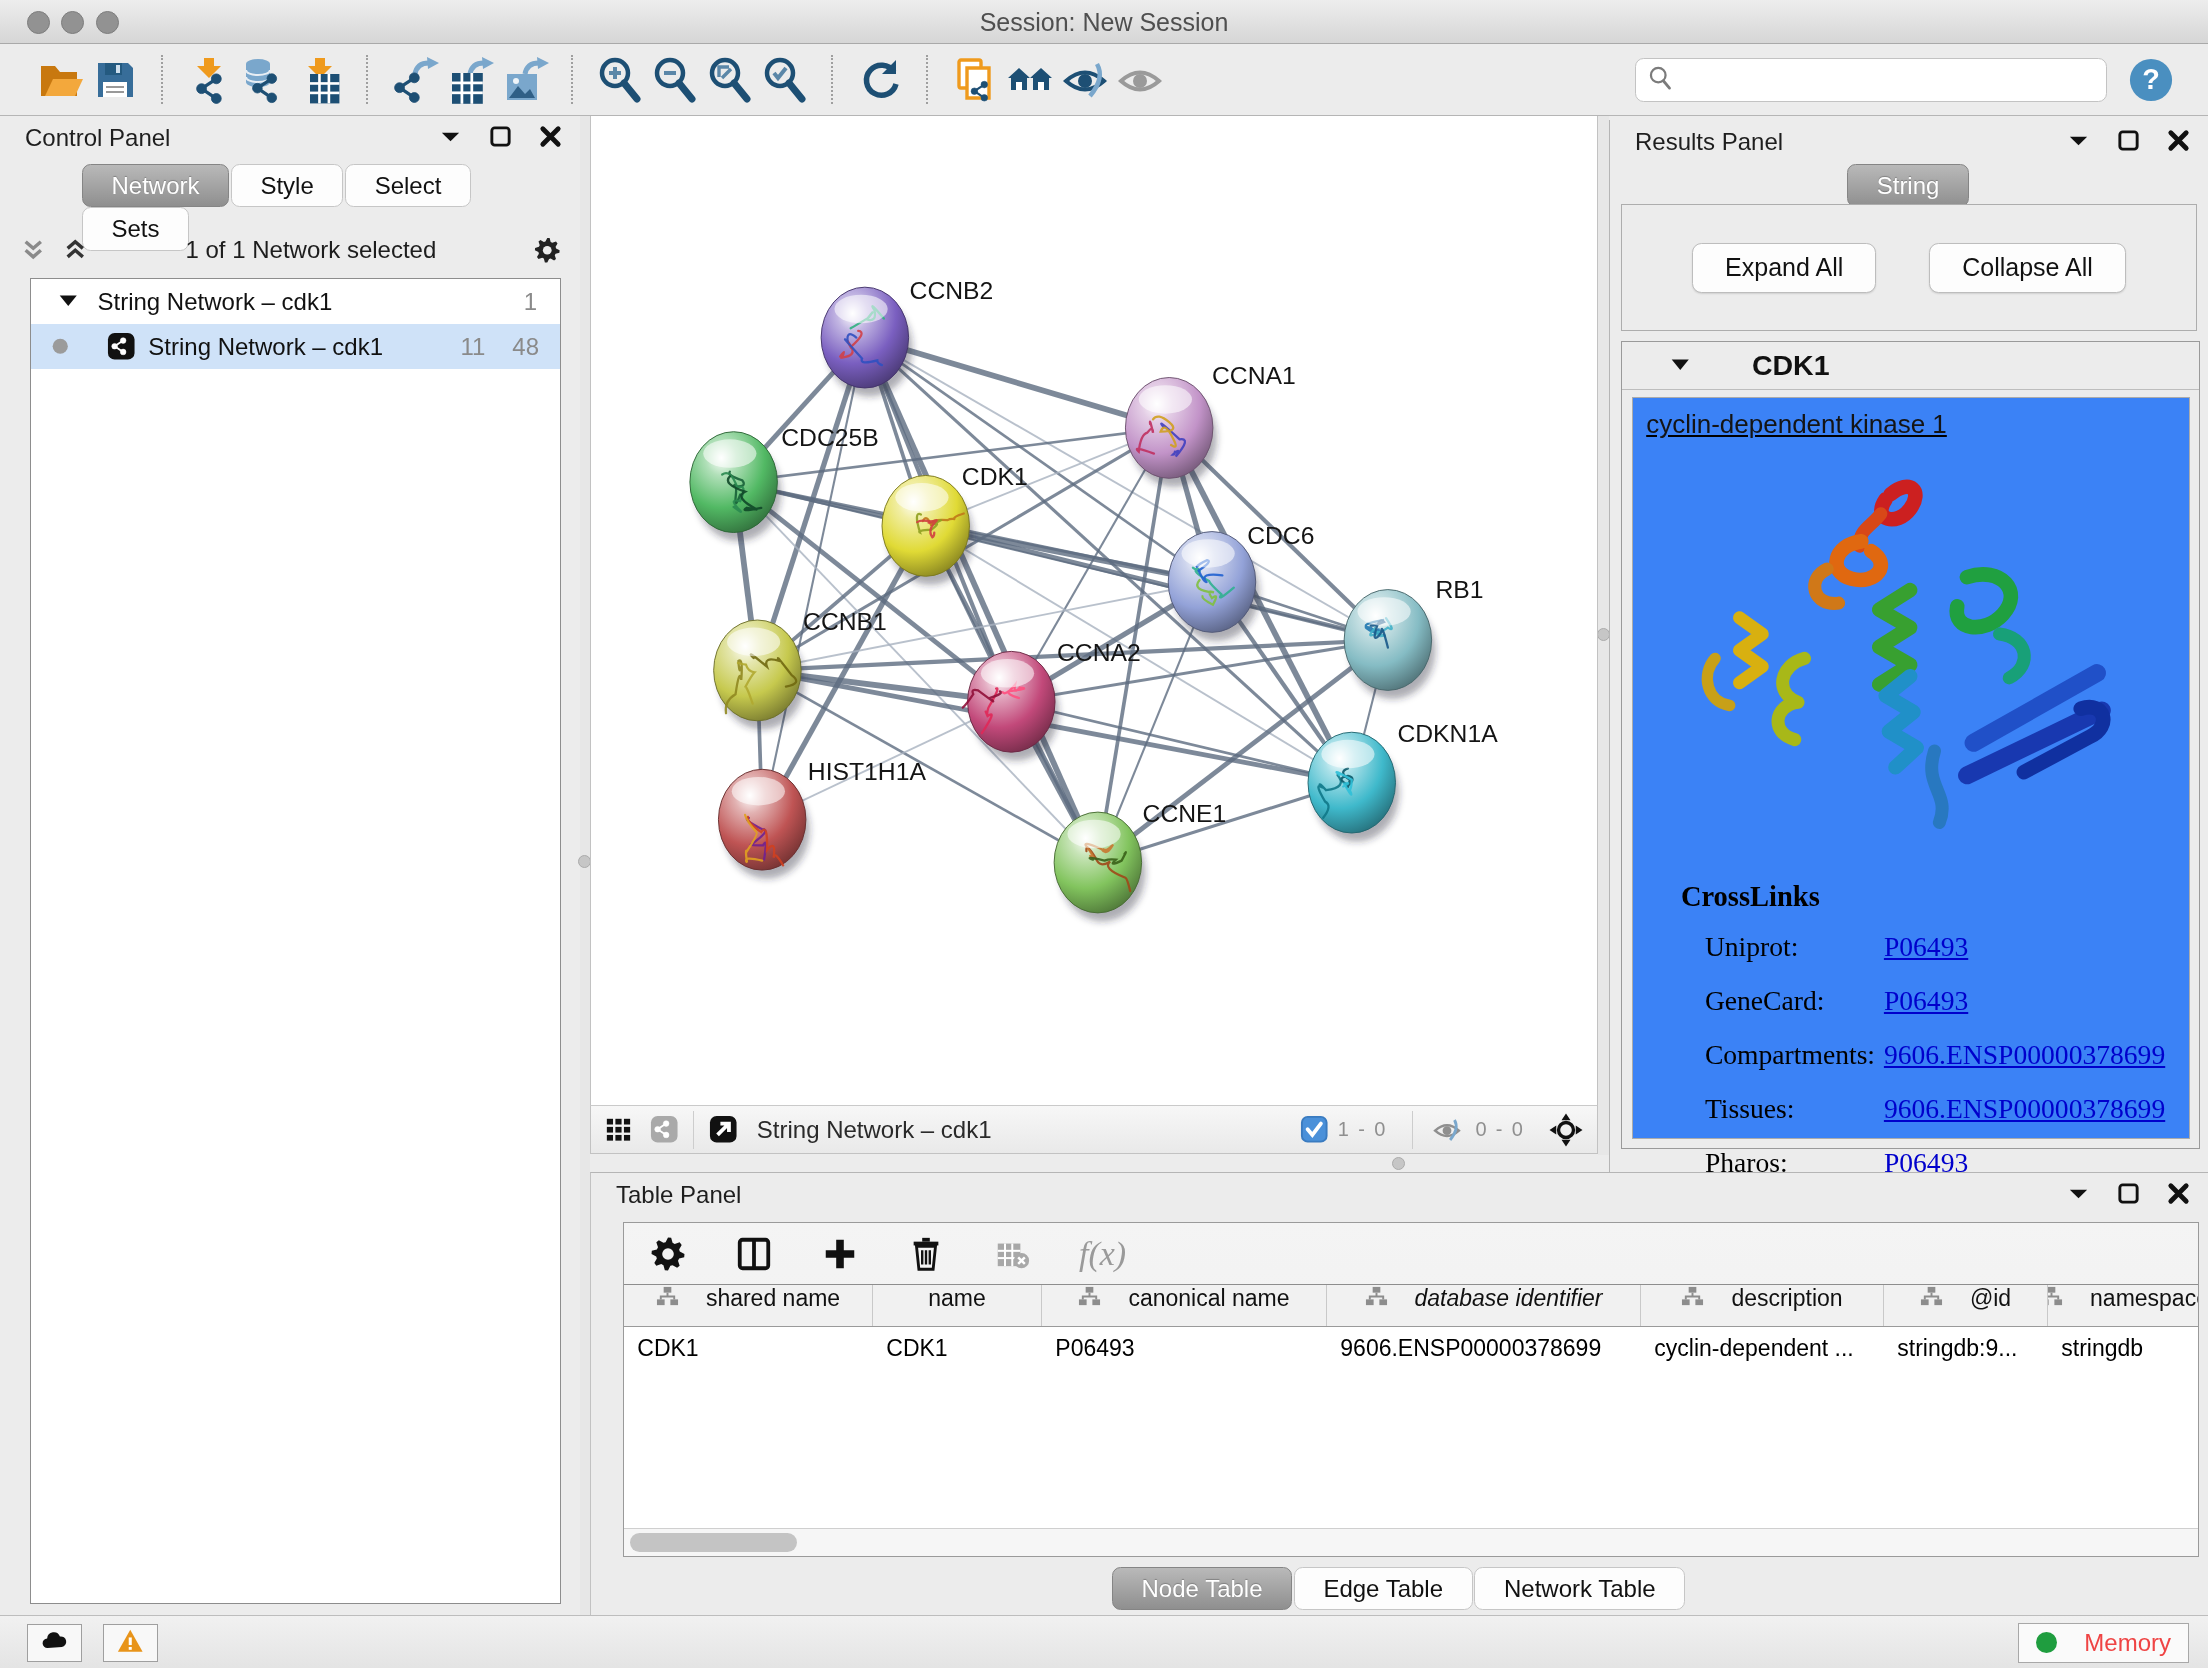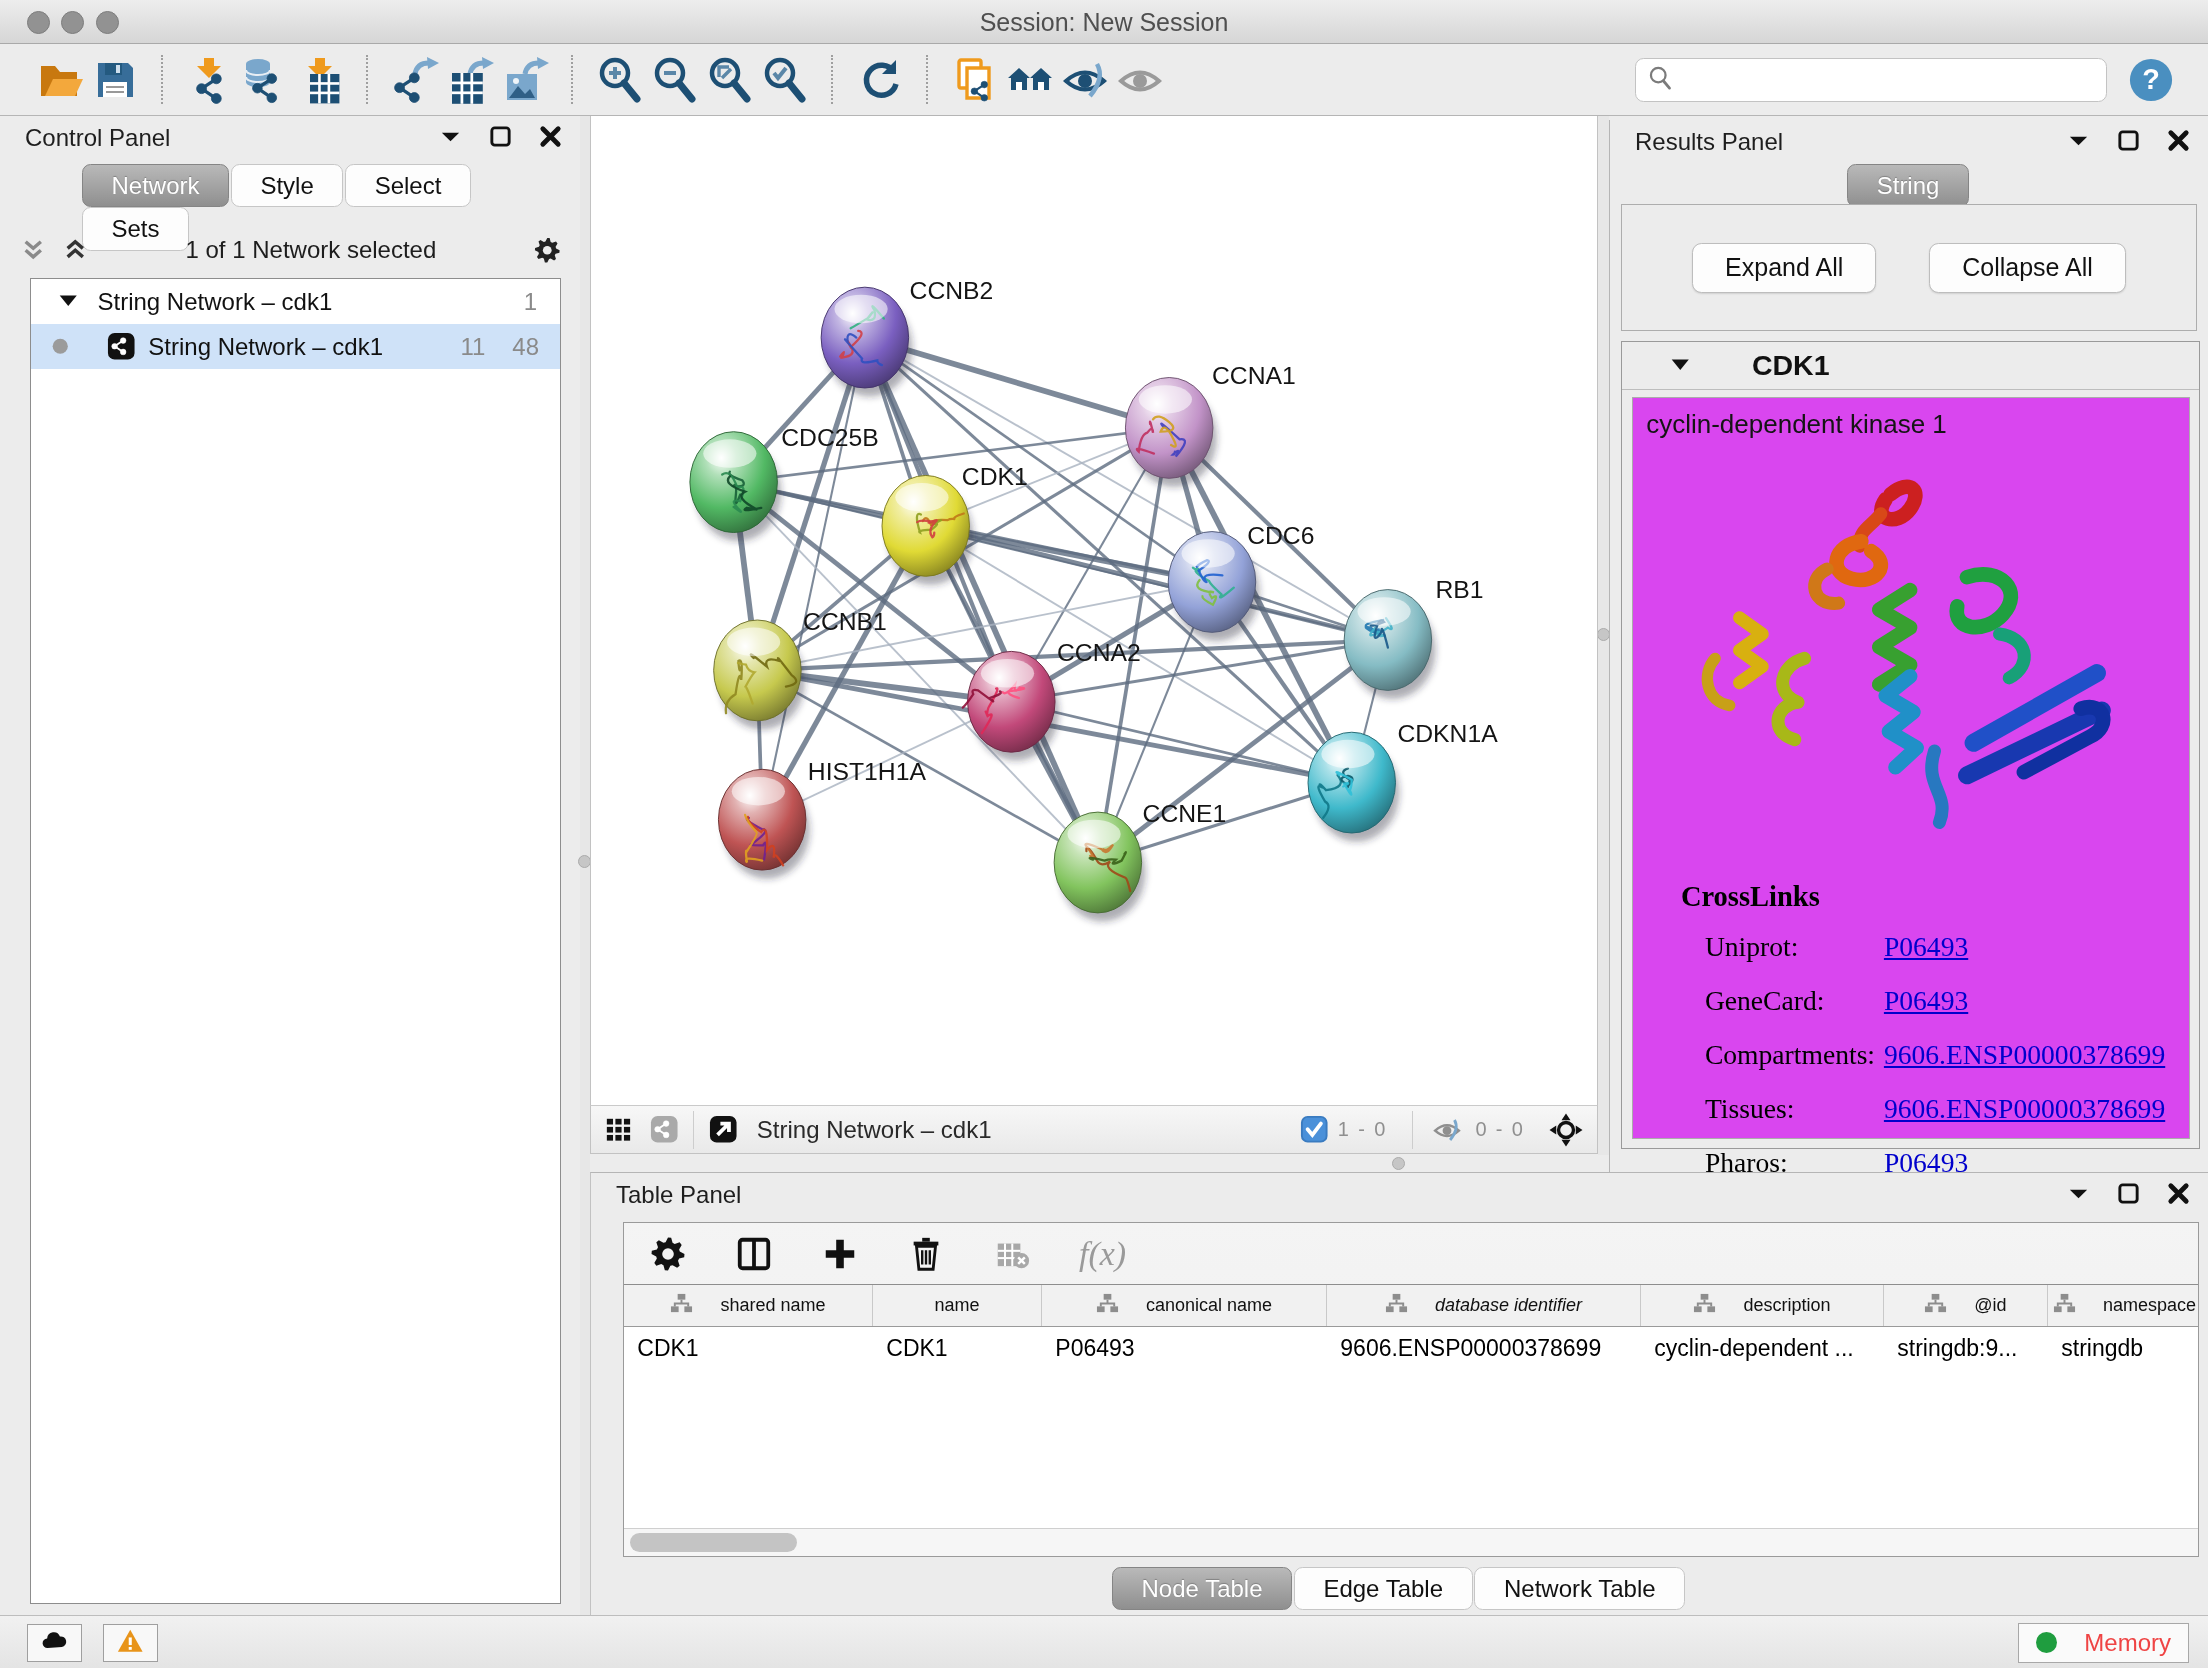--- a/index.html
+++ b/index.html
@@ -61,40 +61,40 @@
     border-left:1px solid #b5b5b5;}
   .string-tab{position:absolute;left:0;right:0;top:44px;text-align:center;}
   .rp-box1{position:absolute;left:11.4px;right:11.4px;top:84px;height:127px;border:1.9px solid #adadad;
     background:#ececec;display:flex;align-items:center;justify-content:center;gap:53px;}
   .rp-btn{background:#fdfdfd;border:1px solid #bdbdbd;border-radius:9.5px;font-size:25px;
     padding:9.5px 32px;color:#111;box-shadow:0 1px 1.9px rgba(0,0,0,.12);}
   .rp-box2{position:absolute;left:11.4px;right:7.6px;top:221px;bottom:27px;border:1.9px solid #9a9a9a;background:#ececec;}
   .rp-prot-head{height:48px;display:flex;align-items:center;border-bottom:1px solid #bdbdbd;}
   .rp-prot-head .tri{margin-left:44px;}
   .rp-prot-name{font-size:28.5px;font-weight:bold;color:#111;margin-left:57px;}
-  .rp-inner{position:absolute;left:9.5px;right:9.5px;top:55px;bottom:9.5px;border:1px solid #ababab;background:#d946ef;}
+  .rp-inner{position:absolute;left:9.5px;right:9.5px;top:55px;bottom:9.5px;border:1px solid #ababab;background:#3b82f6;text-decoration:underline;}
   .rp-desc{font-size:26px;color:#141414;padding:11.4px 0 0 13.3px;}
   .prot-img{position:absolute;left:28.5px;top:67px;}
   .xl-head{position:absolute;left:48px;top:483px;font-family:"Liberation Serif","DejaVu Serif",serif;
     font-size:28.5px;font-weight:bold;color:#000;}
   .xl-rows{position:absolute;left:72px;top:533px;right:7.6px;}
   .xl-row{display:flex;margin-bottom:22px;font-family:"Liberation Serif","DejaVu Serif",serif;font-size:27.6px;}
   .xl-label{width:179px;color:#000;}
   .xl-val{color:#0000cc;text-decoration:underline;white-space:nowrap;}
   
   .table-panel{position:absolute;left:590px;top:1172px;right:0;height:445px;background:#ececec;
     border-top:1px solid #b5b5b5;border-left:1px solid #c2c2c2;}
   .tp-box{position:absolute;left:32px;right:9.5px;top:49px;height:335px;border:1.9px solid #9a9a9a;
     background:linear-gradient(#f4f4f4,#ededed);}
   .tp-toolbar{height:61px;display:flex;align-items:center;gap:48px;padding-left:25px;}
   .tp-toolbar .ticon svg{width:38px;height:38px;display:block;}
   .fx{font-family:"Liberation Serif","DejaVu Serif",serif;font-style:italic;font-size:34px;color:#9a9a9a;}
   .grid-table{position:absolute;left:0;right:0;top:61px;bottom:28.5px;background:#fff;border-top:1px solid #8d8d8d;overflow:hidden;}
   .gt-head{display:flex;height:42px;background:#f1f1f1;border-bottom:1.9px solid #9a9a9a;}
-  .gt-hc{display:flex;align-items:center;justify-content:center;gap:27px;font-size:18px;color:#111;
+  .gt-hc{display:flex;justify-content:center;gap:27px;font-size:23px;color:#111;
     border-right:1px solid #c9c9c9;overflow:hidden;white-space:nowrap;flex:0 0 auto;}
   .gt-row{display:flex;height:42px;}
   .gt-cell{font-size:23px;color:#000;padding-left:13.3px;display:flex;align-items:center;
     overflow:hidden;white-space:nowrap;flex:0 0 auto;}
   .hscroll{position:absolute;left:0;right:0;bottom:0;height:28.5px;background:#f6f6f6;border-top:1px solid #cfcfcf;}
   .hthumb{position:absolute;left:5.7px;top:4.8px;width:167px;height:19px;border-radius:9.5px;background:#c4c4c4;}
   .tp-tabs{position:absolute;left:0;right:0;top:394px;text-align:center;}
   
   .statusbar{position:absolute;left:0;bottom:0;right:0;height:53px;background:linear-gradient(#f1f1f1,#e4e4e4);
     border-top:1px solid #bdbdbd;}

